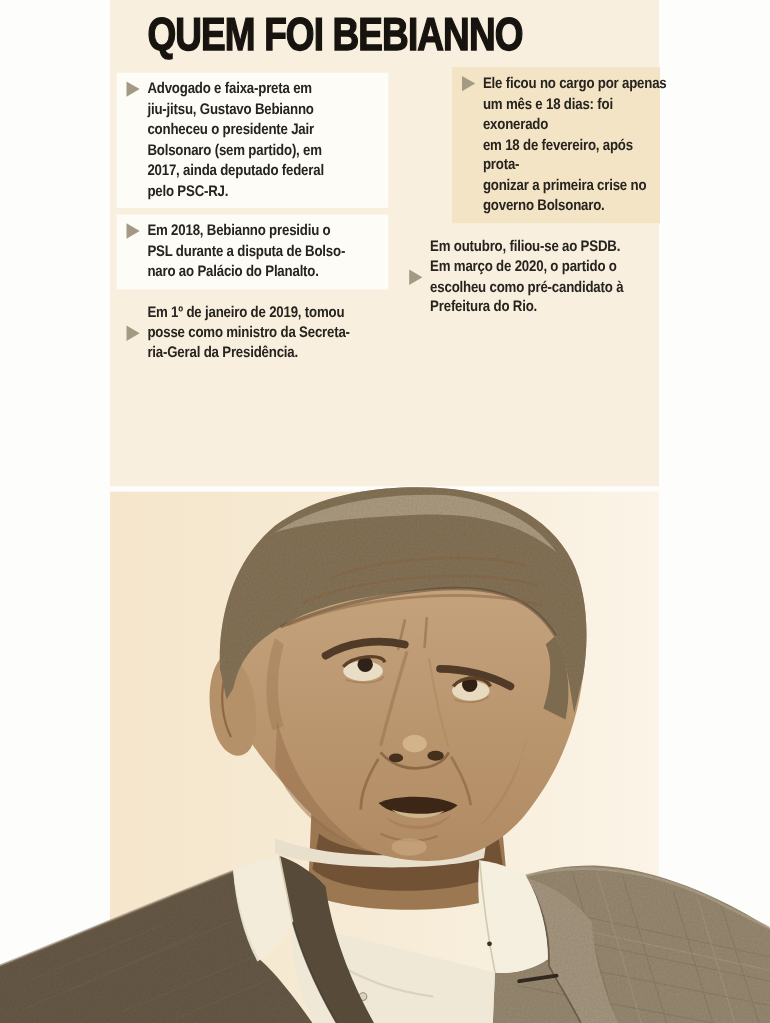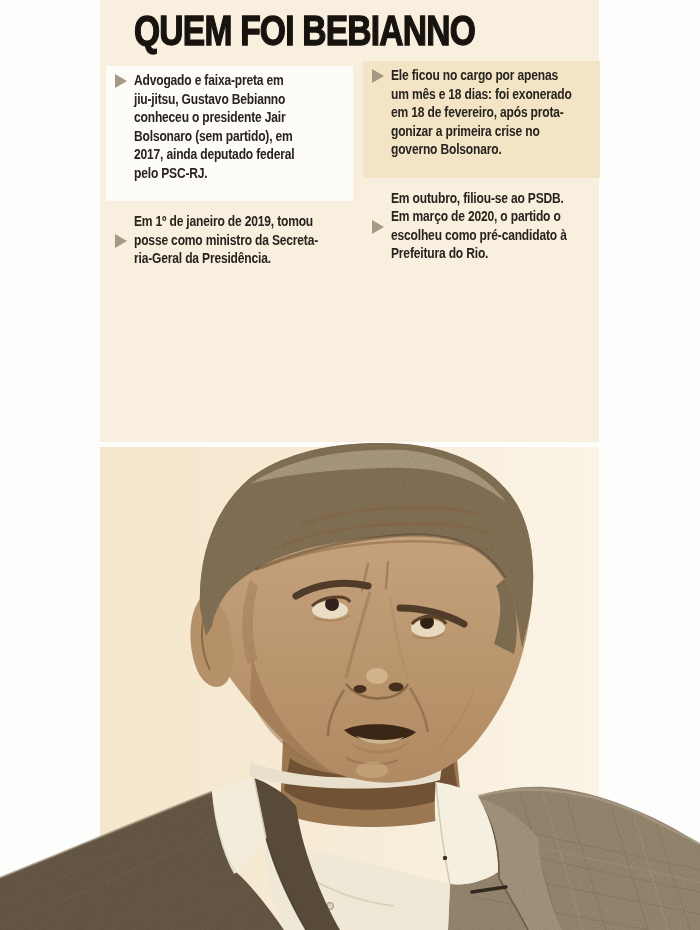--- a/index.html
+++ b/index.html
@@ -18,24 +18,24 @@
     color:#17130e;letter-spacing:-1px;
     transform:scaleX(0.80);transform-origin:0 0;
     -webkit-text-stroke:1.3px #17130e;
     white-space:nowrap;
   }
   .col{position:absolute;}
   .col-left{left:106px;top:66px;width:247px;}
   .col-right{left:363px;top:61px;width:237px;}
   .fact-item{
     display:flex;align-items:flex-start;
-    padding:5px 8px 19px 9px;margin-bottom:6px;
+    padding:5px 8px 7px 9px;margin-bottom:6px;
   }
   .bg-white{background:#fdfcf7;}
-  .bg-tan{background:#f3e4c6;}
+  .bg-tan{background:#f3e4c6;margin-left:48px;}
   .bg-none{background:transparent;align-items:center;}
   .arrow{
     width:0;height:0;flex:none;
     border-left:12px solid #a49a84;
     border-top:7px solid transparent;
     border-bottom:7px solid transparent;
     margin:3px 7px 0 0;
   }
   .fact-text{
     flex:none;width:116%;
@@ -55,20 +55,26 @@
 
 <div class="col col-left">
   <div class="fact-item bg-white">
     <span class="arrow"></span>
     <div class="fact-text">Advogado e faixa-preta em
 jiu-jitsu, Gustavo Bebianno
 conheceu o presidente Jair
 Bolsonaro (sem partido), em
 2017, ainda deputado federal
 pelo PSC-RJ.</div>
+  </div>
+  <div class="fact-item bg-white">
+    <span class="arrow"></span>
+    <div class="fact-text">Em 2018, Bebianno presidiu o
+PSL durante a disputa de Bolso-
+naro ao Palácio do Planalto.</div>
   </div>
   <div class="fact-item bg-none">
     <span class="arrow"></span>
     <div class="fact-text">Em 1º de janeiro de 2019, tomou
 posse como ministro da Secreta-
 ria-Geral da Presidência.</div>
   </div>
 </div>
 
 <div class="col col-right">

